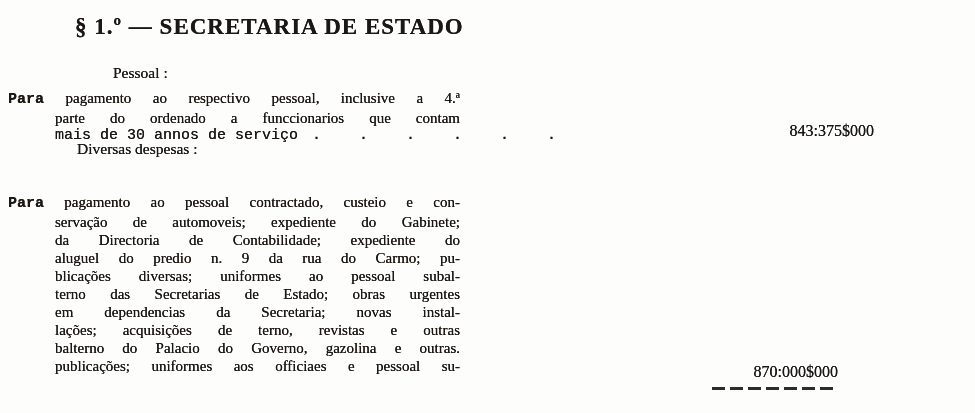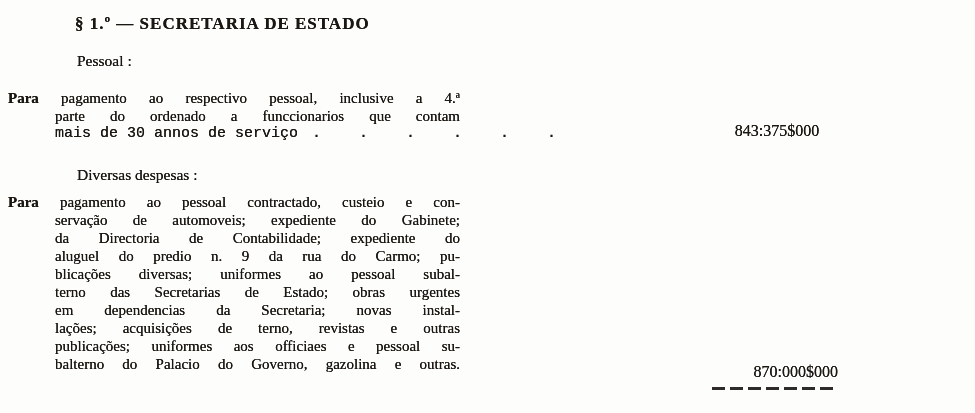--- a/index.html
+++ b/index.html
@@ -14,33 +14,33 @@
     background: var(--paper, #fdfdfb);
     color: var(--ink, #1b1713);
     font-family: "Liberation Serif", "DejaVu Serif", serif;
     overflow: hidden;
     text-shadow: 0 0 0.5px currentColor; 
   }
   .heading {
     position: absolute;
     left: 75px;
     top: 14px;
-    font-size: 17px;
+    font-size: 23px;
     font-weight: 700;
     letter-spacing: 1px;
     white-space: nowrap;
   }
   .sub-label {
     position: absolute;
     left: 77px;
     font-size: 15.5px;
     white-space: nowrap;
   }
-  .sub-label.pessoal  { top: 52px; }
-  .sub-label.diversas { top: 166px; }
+  .sub-label.pessoal  { top: 64px; margin-left: 36px; }
+  .sub-label.diversas { top: 140px; }
   .entry-text {
     position: absolute;
     left: 8px;
     width: 452px;
     font-size: 15px;
     line-height: 18px;
   }
   .entry-text.first  { top: 89px; }
   .entry-text.second { top: 193px; }
   .line {
@@ -48,35 +48,35 @@
     text-align-last: justify;
   }
   .line.cont { padding-left: 47px; }
   .line.dotted {
     text-align: left;
     text-align-last: auto;
     padding-left: 47px;
     white-space: nowrap;
     font-family: Liberation Mono, monospace;
   }
-  .lead { font-weight: 700; }
+  .lead { font-weight: 700; font-family: Liberation Mono, monospace; }
   .dot-leader {
     margin-left: 14px;
     word-spacing: 27px;
     letter-spacing: 1px;
   }
   .amount {
     position: absolute;
     width: 148px;
     text-align: right;
     font-size: 16px;
     line-height: 18px;
     white-space: nowrap;
   }
-  .amount.a1 { left: 703px; top: 122px; text-align: center; }
+  .amount.a1 { left: 726px; top: 122px; }
   .amount.a2 { left: 690px; top: 363px; }
   .amount.total { left: 820px; top: 363px; }
   .dash-rule {
     position: absolute;
     left: 712px;
     top: 387px;
     width: 126px;
     height: 3px;
     background: repeating-linear-gradient(90deg,
       #2f2b28 0px, #2f2b28 13px,
@@ -104,20 +104,20 @@
 
   <div class="entry-text second">
     <div class="line"><span class="lead">Para</span> <span>pagamento ao pessoal contractado, custeio e con-</span></div>
     <div class="line cont">servação de automoveis; expediente do Gabinete;</div>
     <div class="line cont">da Directoria de Contabilidade; expediente do</div>
     <div class="line cont">aluguel do predio n. 9 da rua do Carmo; pu-</div>
     <div class="line cont">blicações diversas; uniformes ao pessoal subal-</div>
     <div class="line cont">terno das Secretarias de Estado; obras urgentes</div>
     <div class="line cont">em dependencias da Secretaria; novas instal-</div>
     <div class="line cont">lações; acquisições de terno, revistas e outras</div>
+    <div class="line cont">balterno do Palacio do Governo, gazolina e outras.</div>
     <div class="line cont">publicações; uniformes aos officiaes e pessoal su-</div>
-    <div class="line cont">balterno do Palacio do Governo, gazolina e outras.</div>
   </div>
 
   <div class="amount a2">870:000$000</div>
   <div class="dash-rule"></div>
 
 </div>
 
 </body></html>

